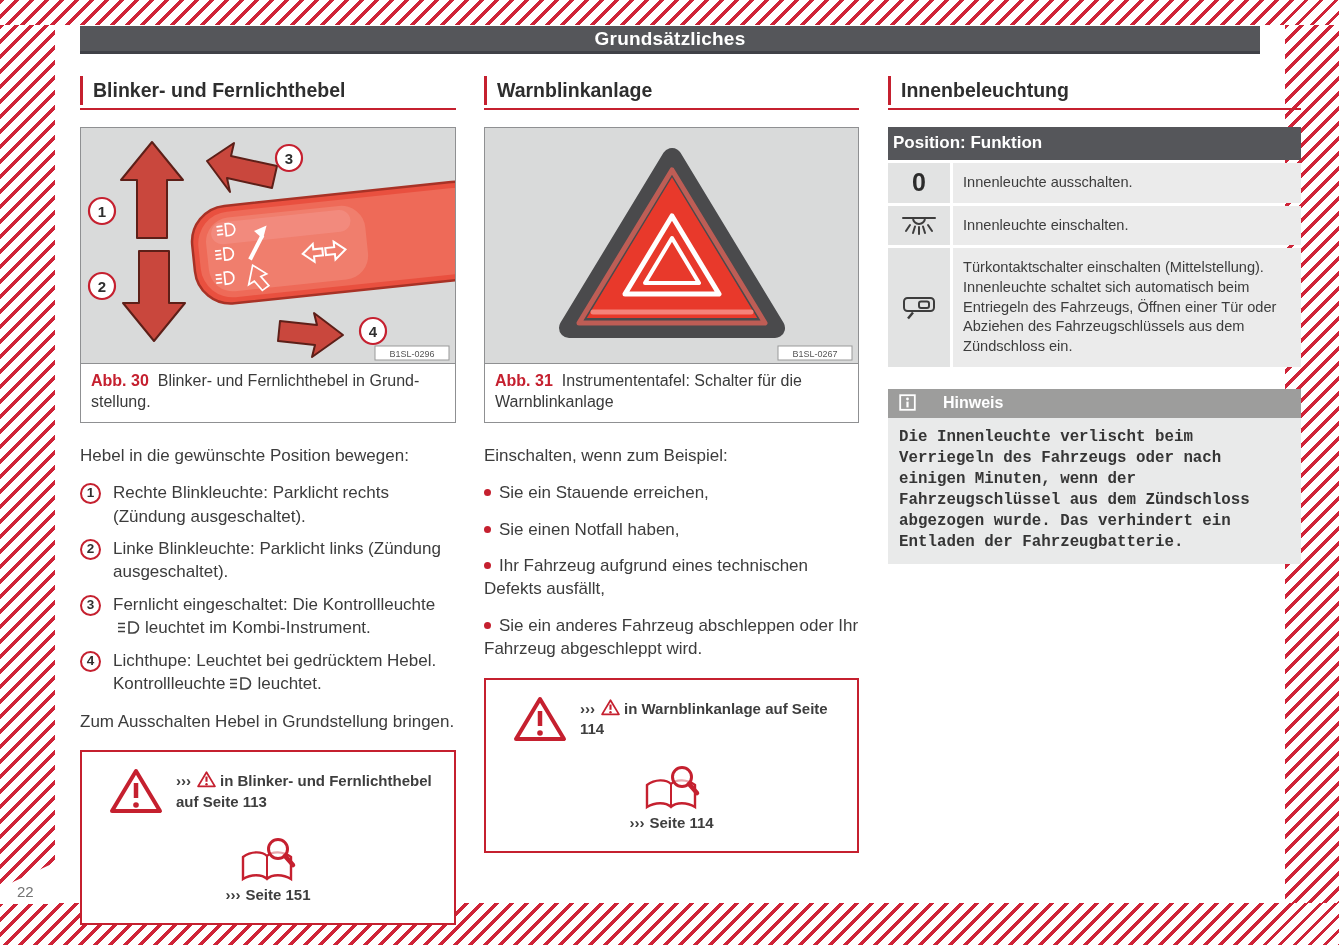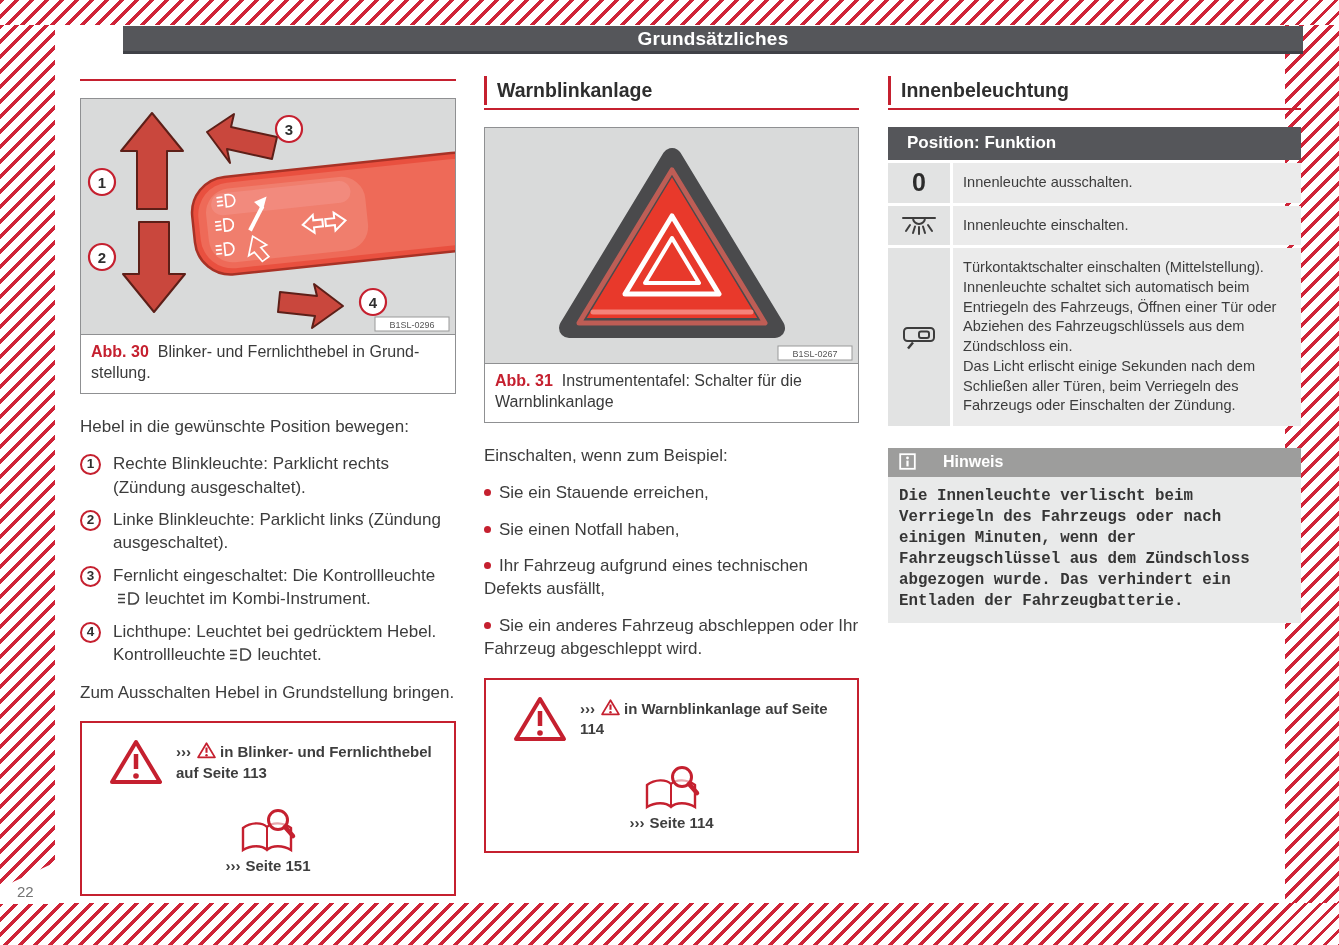--- a/index.html
+++ b/index.html
@@ -13,21 +13,21 @@
   .stripe-bottom { left:0; top:903px; width:1339px; height:42px; }
   .stripe-left   { left:0; top:25px; width:55px; height:878px; }
   .stripe-right  { left:1285px; top:25px; width:54px; height:878px; }
   .stripe-notch  { position:absolute; left:0; top:862px; width:56px; height:42px; background:#fff;
                    clip-path:polygon(0 62%,100% 0,100% 100%,0 100%); }
 
   
   .topband { position:absolute; left:80px; top:26px; width:1180px; height:28px;
              background:#55565a; border-bottom:3px solid #404147;
              display:flex; align-items:center; justify-content:center;
-             color:#fff; font-weight:700; font-size:19px; letter-spacing:.2px;margin-left:43px; }
+             color:#fff; font-weight:700; font-size:19px; letter-spacing:.2px; }
 
   
   .col { position:absolute; top:76px; }
   .col1 { left:80px;  width:376px; }
   .col2 { left:484px; width:375px; }
   .col3 { left:888px; width:413px; }
 
   .colhead { border-left:3px solid #c5202f; padding:3px 0 3px 10px;
              font-size:19.5px; font-weight:700; color:#2e2e2e; }
   .colrule { height:2px; background:#c5202f; margin-top:3px; }
@@ -60,21 +60,21 @@
   .refrow { display:flex; align-items:center; }
   .refrow + .refrow { margin-top:20px;flex-direction:column; }
   .reficon { width:80px; flex:none; display:flex; justify-content:center; }
   .reftext { font-weight:700; font-size:15px; line-height:1.35; color:#3e3e3e; }
   .chev { margin-right:5px; }
   .tri-inline { vertical-align:-2px; margin:0 4px 0 1px; }
 
   
   .postable { margin-top:17px; }
   .t-header { background:#55565a; color:#fff; font-weight:700; font-size:17px;
-              padding:6px 19px 7px; margin-bottom:3px; }
+              padding:6px 5px 7px; margin-bottom:3px; }
   .t-row { display:flex; margin-bottom:3px; }
   .t-icon { width:62px; flex:none; background:#e2e3e3; display:flex; align-items:center; justify-content:center; }
   .t-text { flex:1; background:#ebebeb; padding:10px 10px; font-size:14.6px; line-height:1.35; color:#3c3c3c; margin-left:3px; }
   .zero { font-size:25px; font-weight:700; color:#2c2c2c; }
   .t-line { display:block; }
 
   
   .notebox { margin-top:22px; }
   .note-h { background:#9d9d9c; display:flex; align-items:center; gap:27px; padding:5px 11px 6px; }
   .note-title { color:#fff; font-weight:700; font-size:16px; }
@@ -92,20 +92,21 @@
   <div class="stripes stripe-bottom"></div>
   <div class="stripes stripe-left"></div>
   <div class="stripes stripe-right"></div>
   <div class="stripe-notch"></div>
 
   <div class="topband">
     <span>Grundsätzliches</span>
   </div>
 
   <div class="col col1">
+    <div class="colhead">Blinker- und Fernlichthebel</div>
     <div class="colrule"></div>
 
     <div class="figure">
       <svg width="374" height="235" viewBox="0 0 374 235">
         <rect x="0" y="0" width="374" height="235" fill="#d9dada"></rect>
 
         <g transform="rotate(-6 240 118)">
           <rect x="112" y="68" width="300" height="98" rx="36" fill="#e9503f" stroke="#a83226" stroke-width="2.5"></rect>
           <rect x="118" y="74" width="288" height="86" rx="32" fill="#ee6a58"></rect>
           <rect x="126" y="80" width="160" height="74" rx="24" fill="#f07e6d"></rect>
@@ -328,21 +329,20 @@
               <g stroke="#3d3d3d" fill="none" stroke-width="2">
                 <rect x="4" y="4" width="30" height="13" rx="3.5"></rect>
                 <rect x="19" y="7.5" width="10" height="6.5" rx="2"></rect>
                 <path d="M13,18.5 L8,24.5" stroke-width="2.5"></path>
               </g>
             </svg>
         </div>
         <div class="t-text">
           <span class="t-line">Türkontaktschalter einschalten (Mittelstellung).</span>
           <span class="t-line">Innenleuchte schaltet sich automatisch beim Entriegeln des Fahrzeugs, Öffnen einer Tür oder Abziehen des Fahrzeugschlüssels aus dem Zündschloss ein.</span>
-          <span class="t-line">Das Licht erlischt einige Sekunden nach dem Schließen aller Türen, beim Verriegeln des Fahrzeugs oder Einschalten der Zündung.</span>
         </div>
       </div>
     </div>
 
     <div class="notebox">
       <div class="note-h">
         <svg width="17" height="17" viewBox="0 0 17 17">
             <rect x="1.2" y="1.2" width="14.6" height="14.6" fill="none" stroke="#fff" stroke-width="1.8"></rect>
             <circle cx="8.5" cy="5" r="1.4" fill="#fff"></circle>
             <line x1="8.5" y1="7.6" x2="8.5" y2="13.4" stroke="#fff" stroke-width="2.2"></line>

